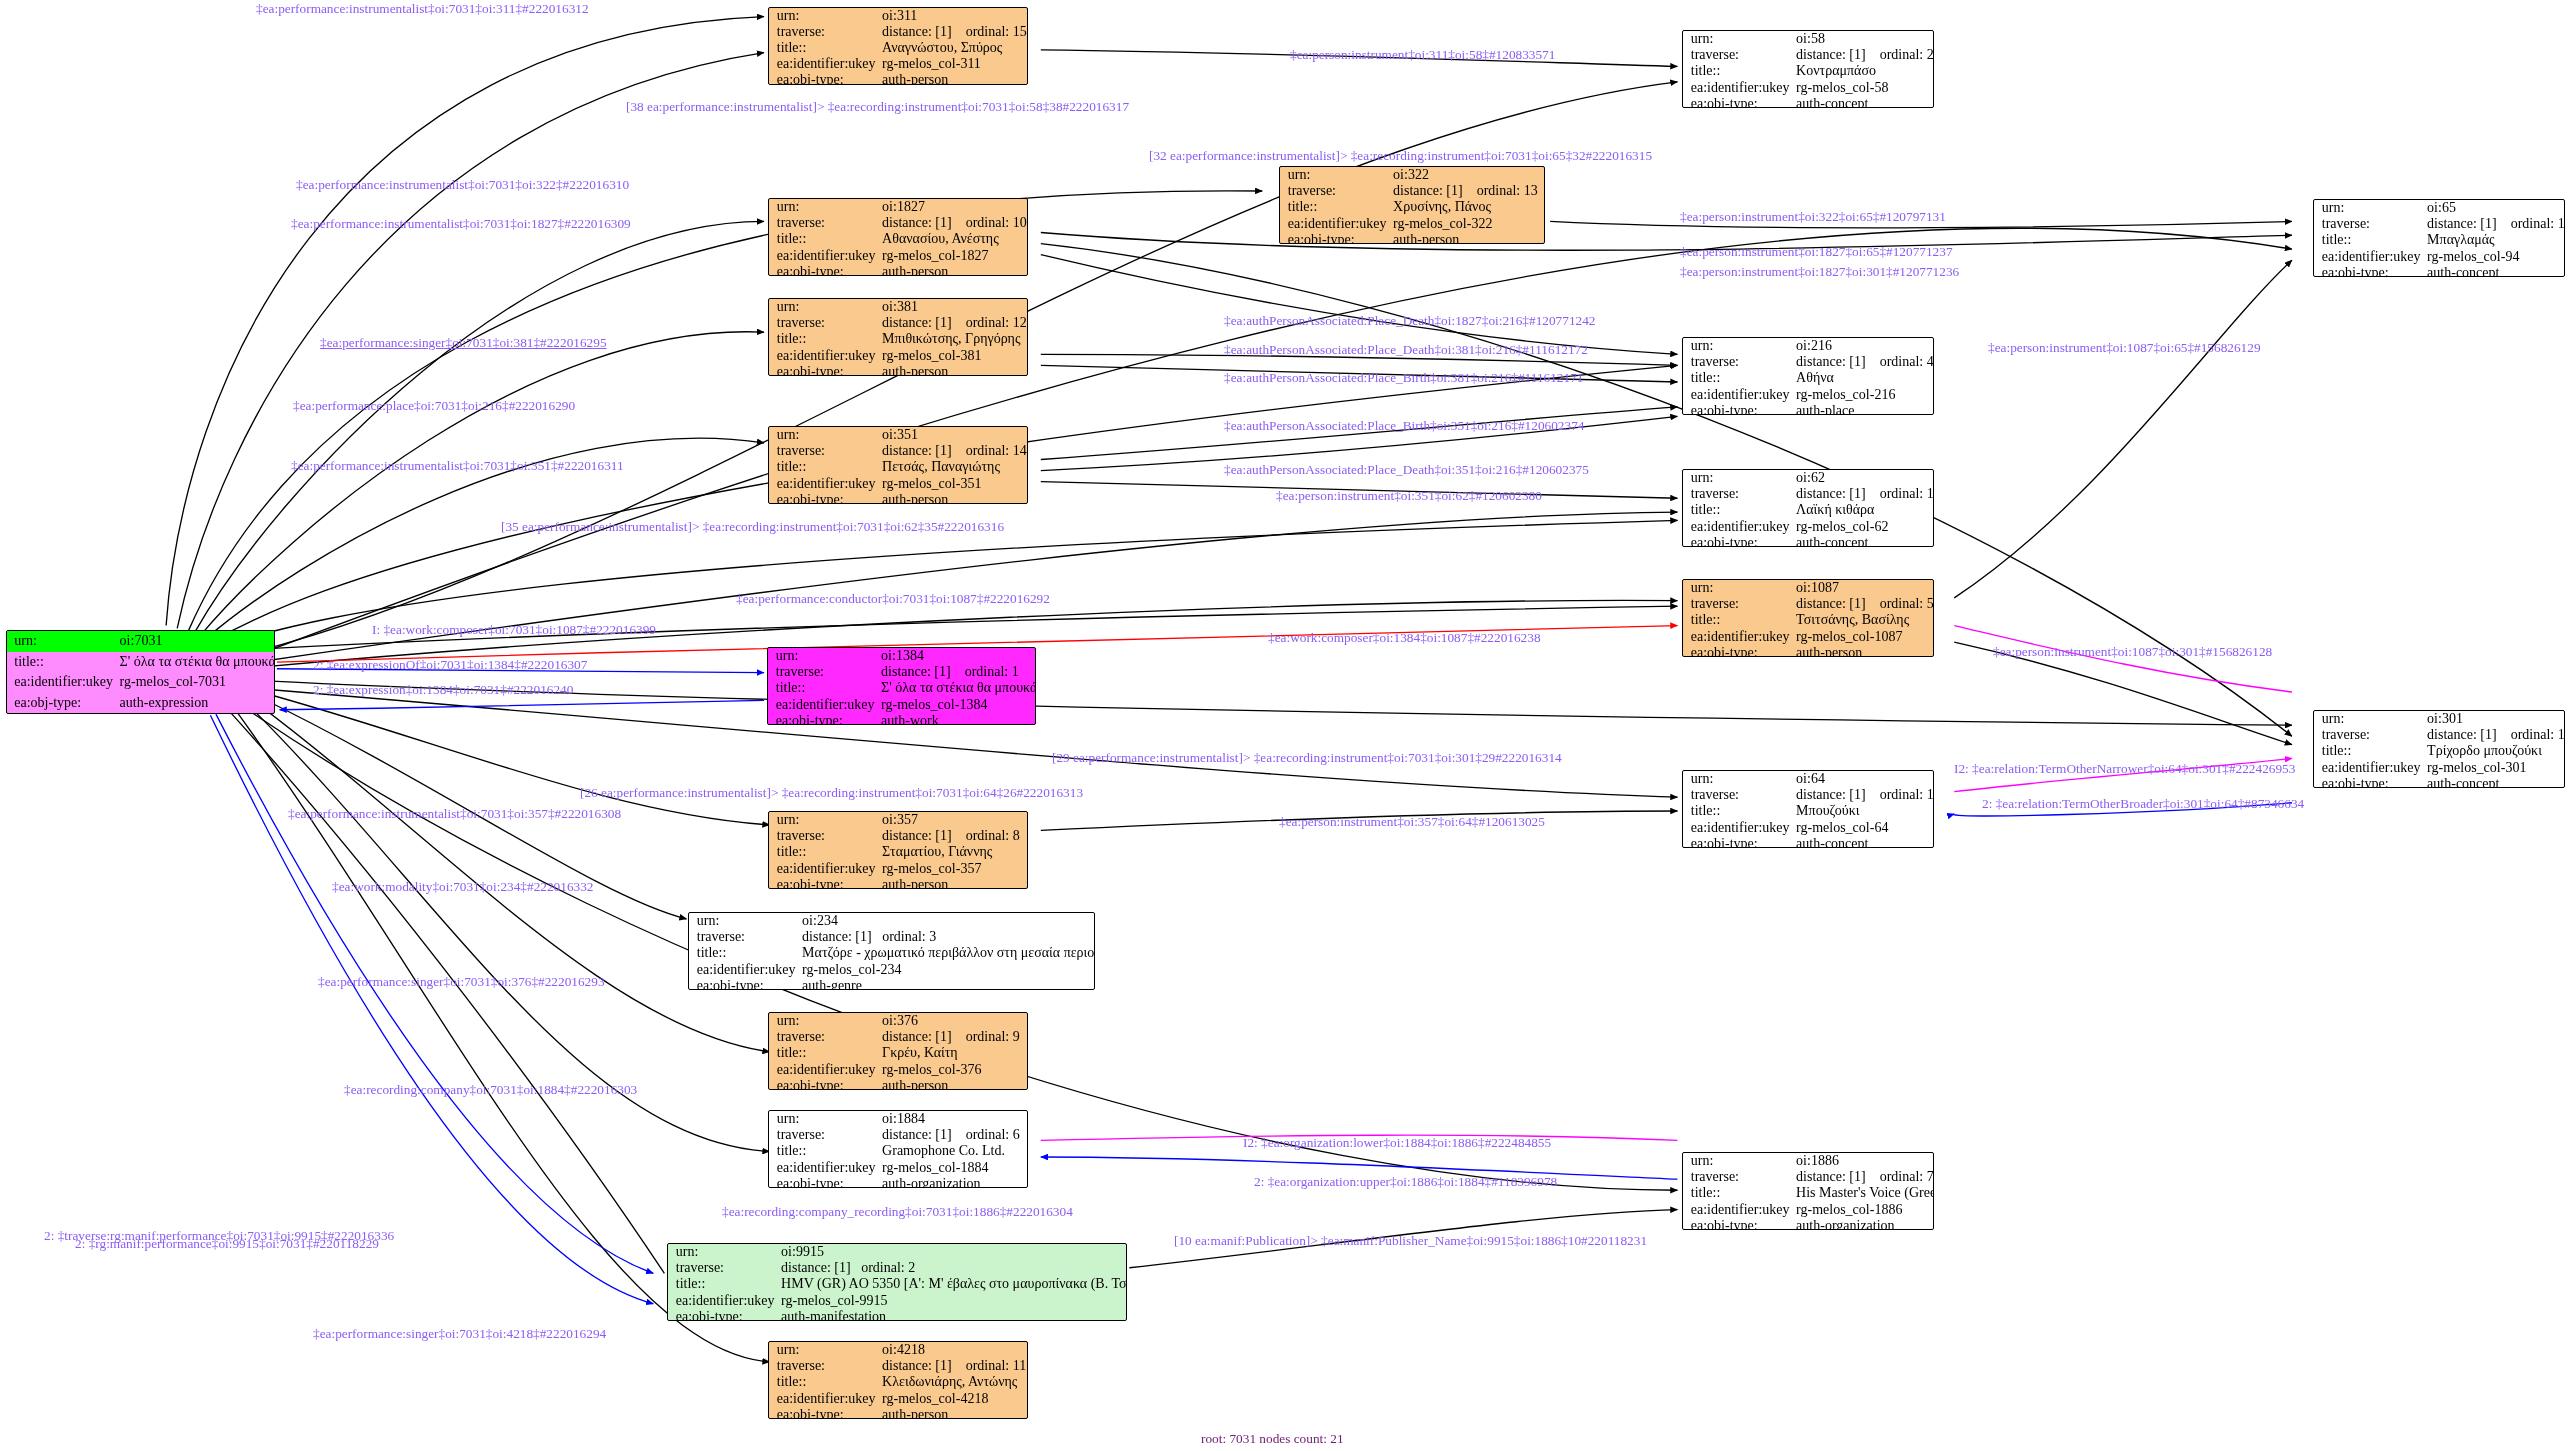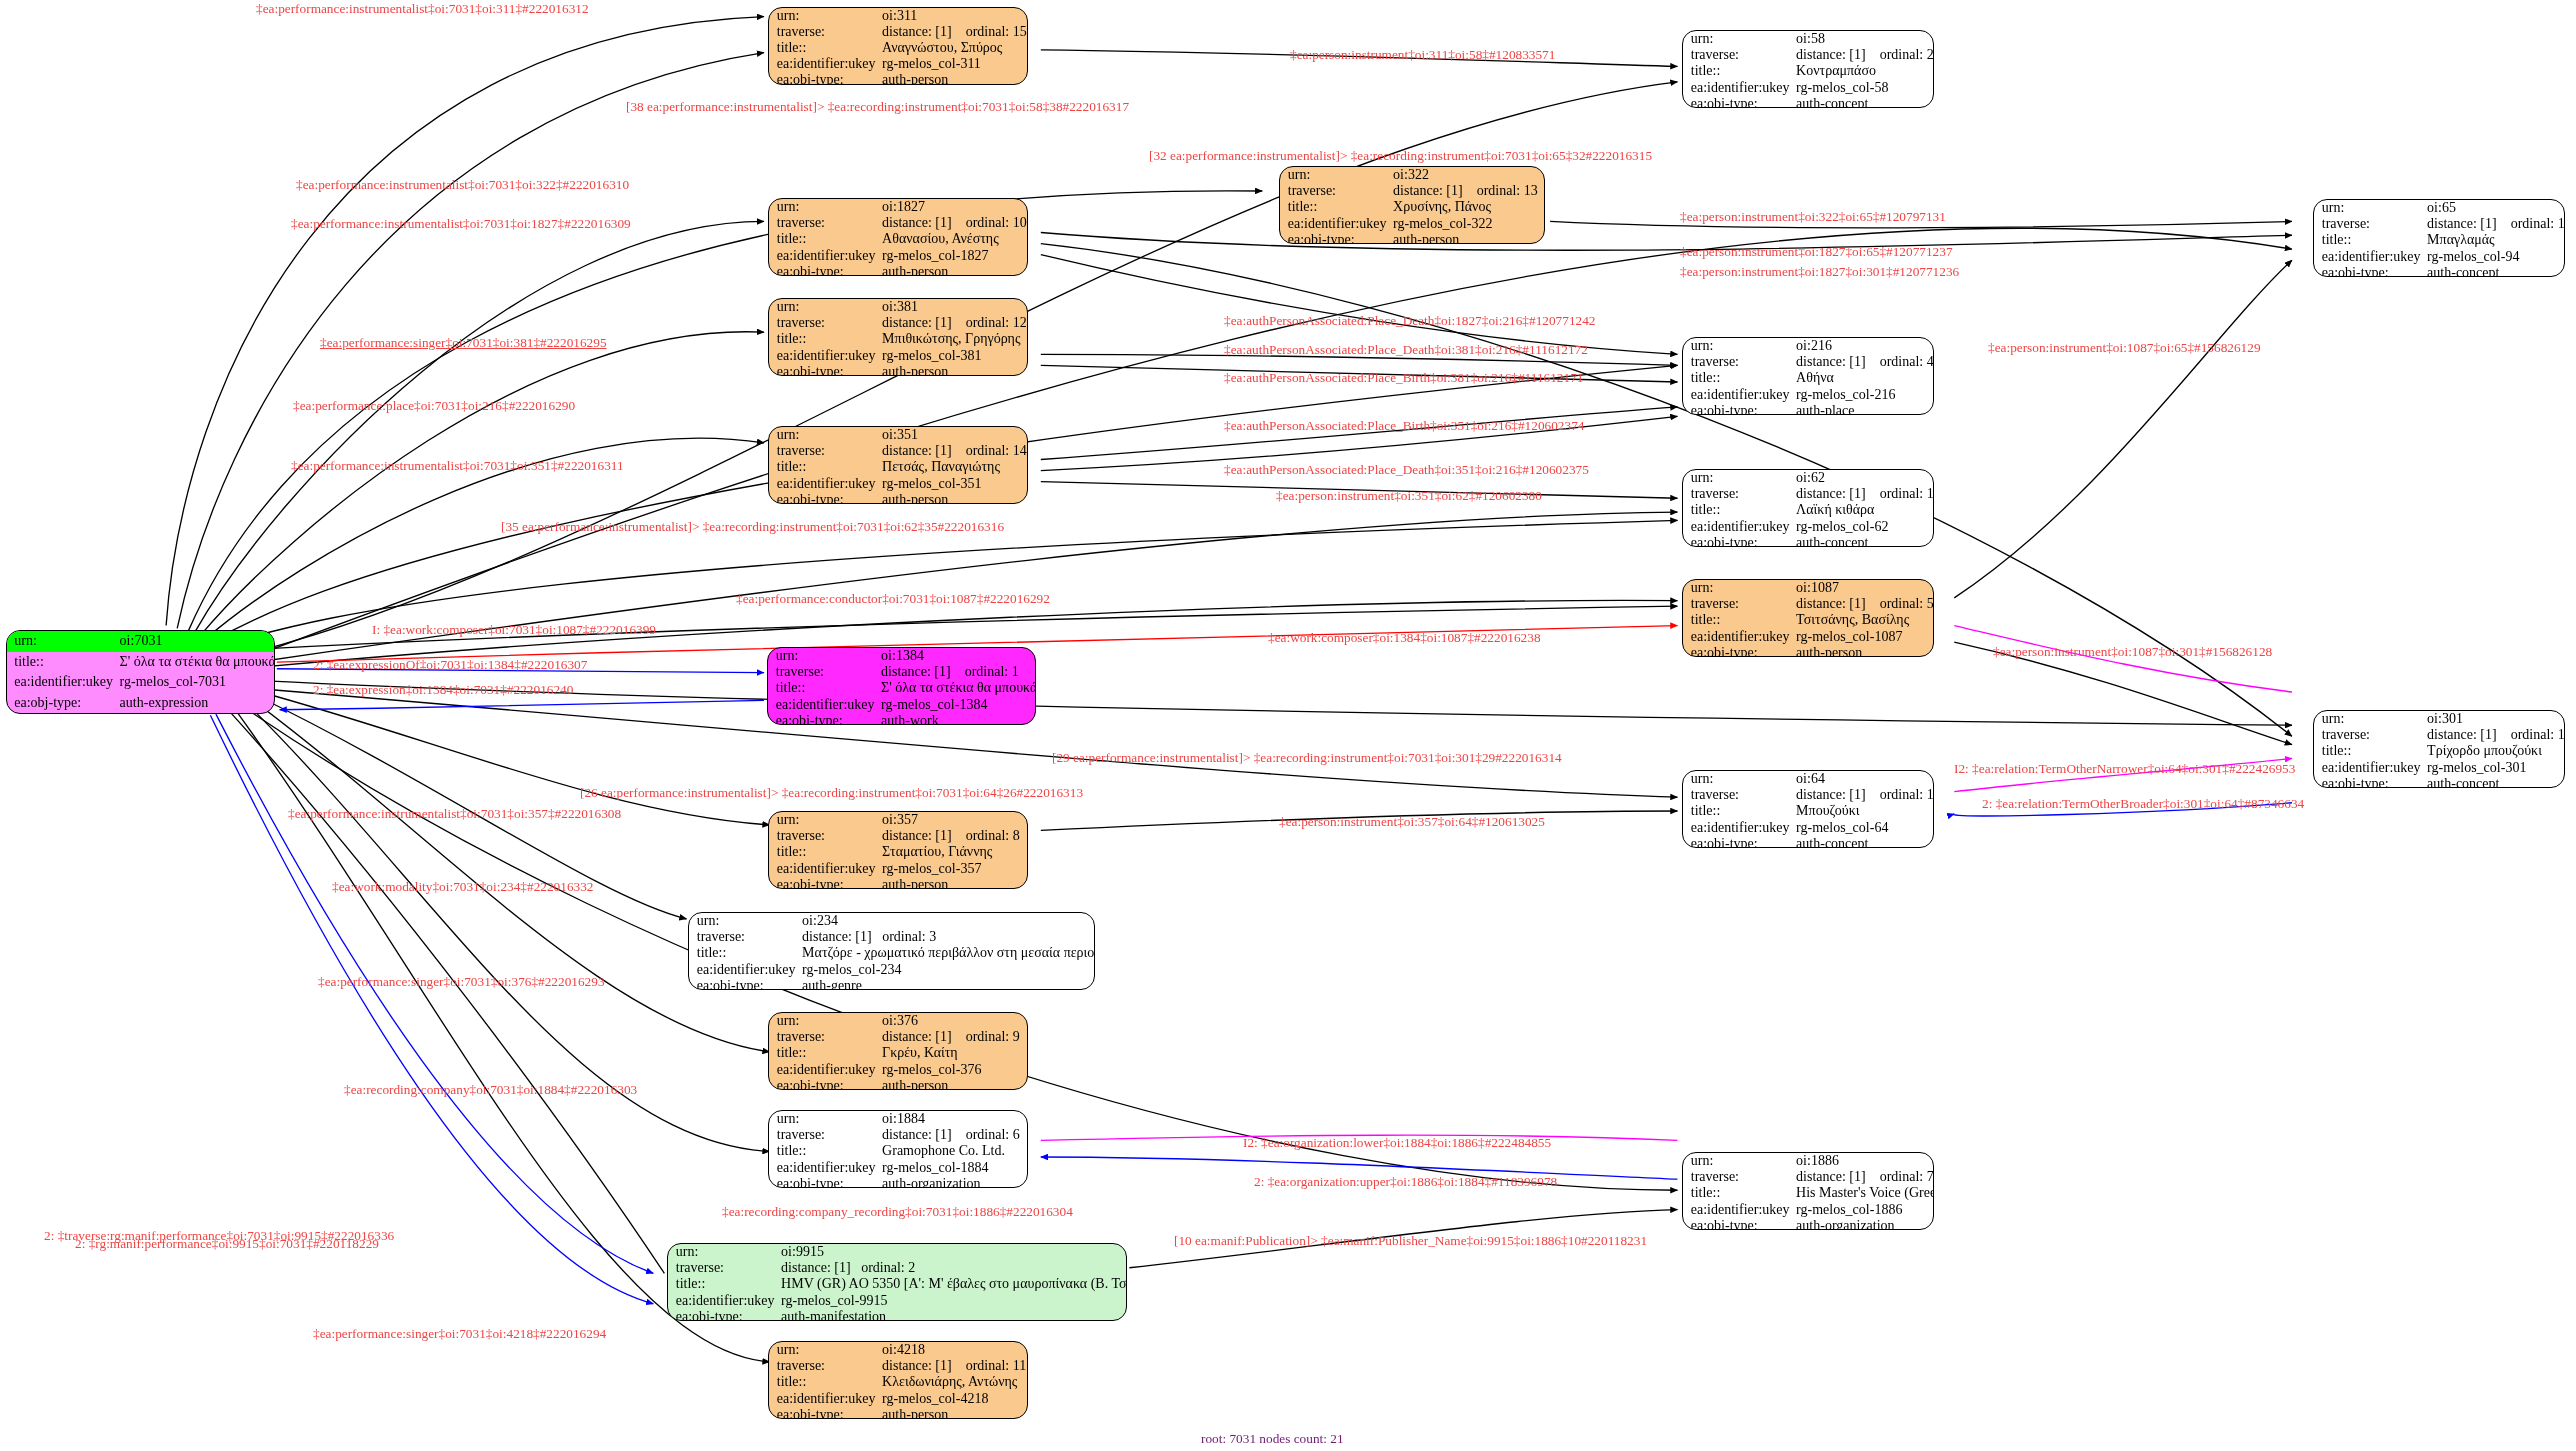--- a/index.html
+++ b/index.html
@@ -1,31 +1,31 @@
 <!DOCTYPE html>
 <html style="font-size:8.9px"><head>
 <meta charset="utf-8">
 <style>
   html,body{margin:0;padding:0;background:#ffffff;}
   body{font-family:"Liberation Serif", serif;}
   #canvas{position:relative;width:2576px;height:1451px;overflow:hidden;background:#fff;}
   svg#edges{position:absolute;left:0;top:0;width:2576px;height:1451px;pointer-events:none;}
-  .node{position:absolute;border:1.1px solid #000;border-radius:14px;box-sizing:border-box;
+  .node{position:absolute;border:1.1px solid #000;border-radius:2px;box-sizing:border-box;
         background:#fff;overflow:hidden;}
   .node table{border-collapse:collapse;width:100%;height:100%;}
   .node td{font-size:14px;line-height:1.0;padding:1.1px 2.2px;white-space:nowrap;color:#000;}
   .node td.k{width:94px;padding-left:7.8px;}
   .node td.v{padding-left:4.4px;}
   .orange{background:#fac98e;}
   .white{background:#ffffff;}
   .green{background:#ccf4cc;}
   .magenta{background:#ff28ff;}
   .pinkroot{background:#ff8cff;}
   .rootrow td{background:#00ff00;}
-  .elabel{position:absolute;font-size:13.3px;color:#ef4444;white-space:nowrap;
+  .elabel{position:absolute;font-size:13.3px;color:#8b5cf6;white-space:nowrap;
           font-family:"Liberation Serif", serif;}
   .footer{position:absolute;font-size:13.3px;color:#701a75;white-space:nowrap;}
 </style>
 </head>
 <body>
 
 <div id="canvas">
 
   <svg id="edges" viewBox="0 0 4653 2621">
     <defs>

